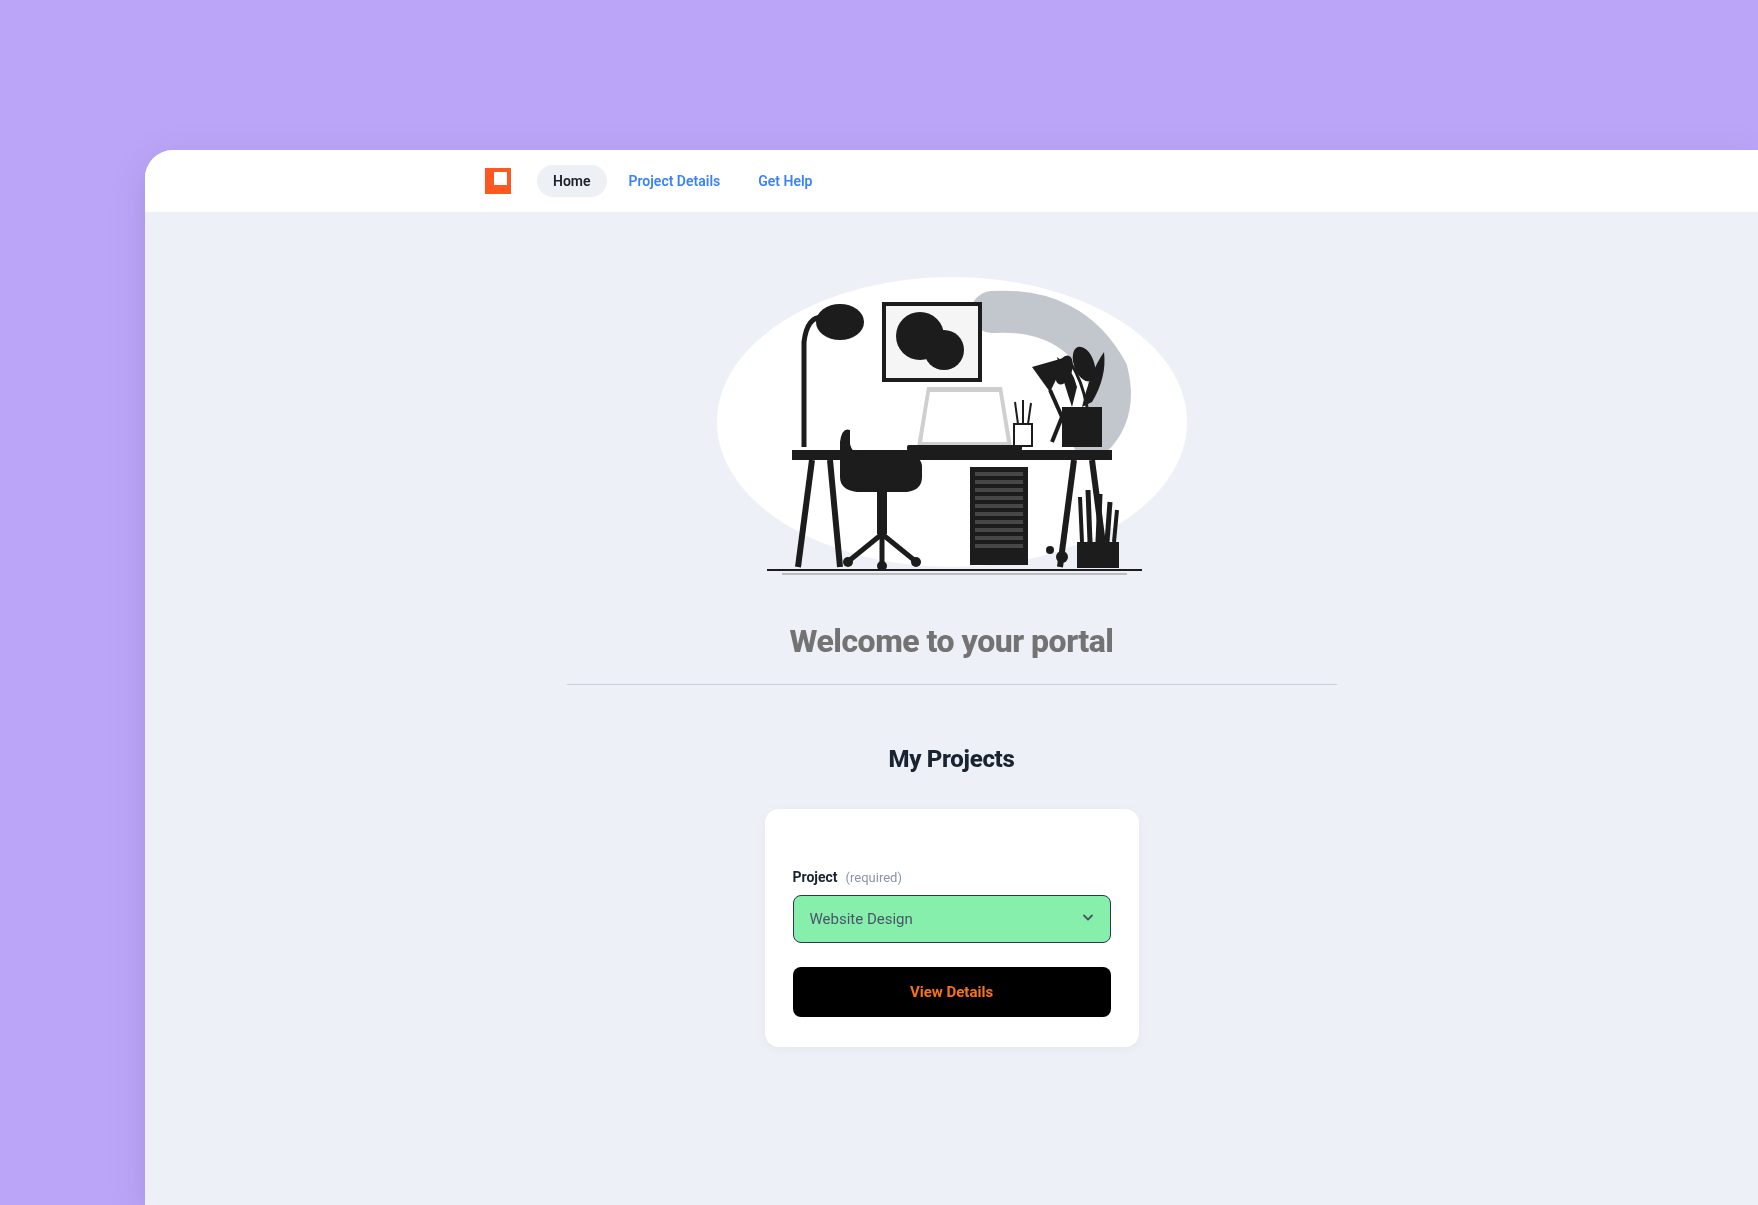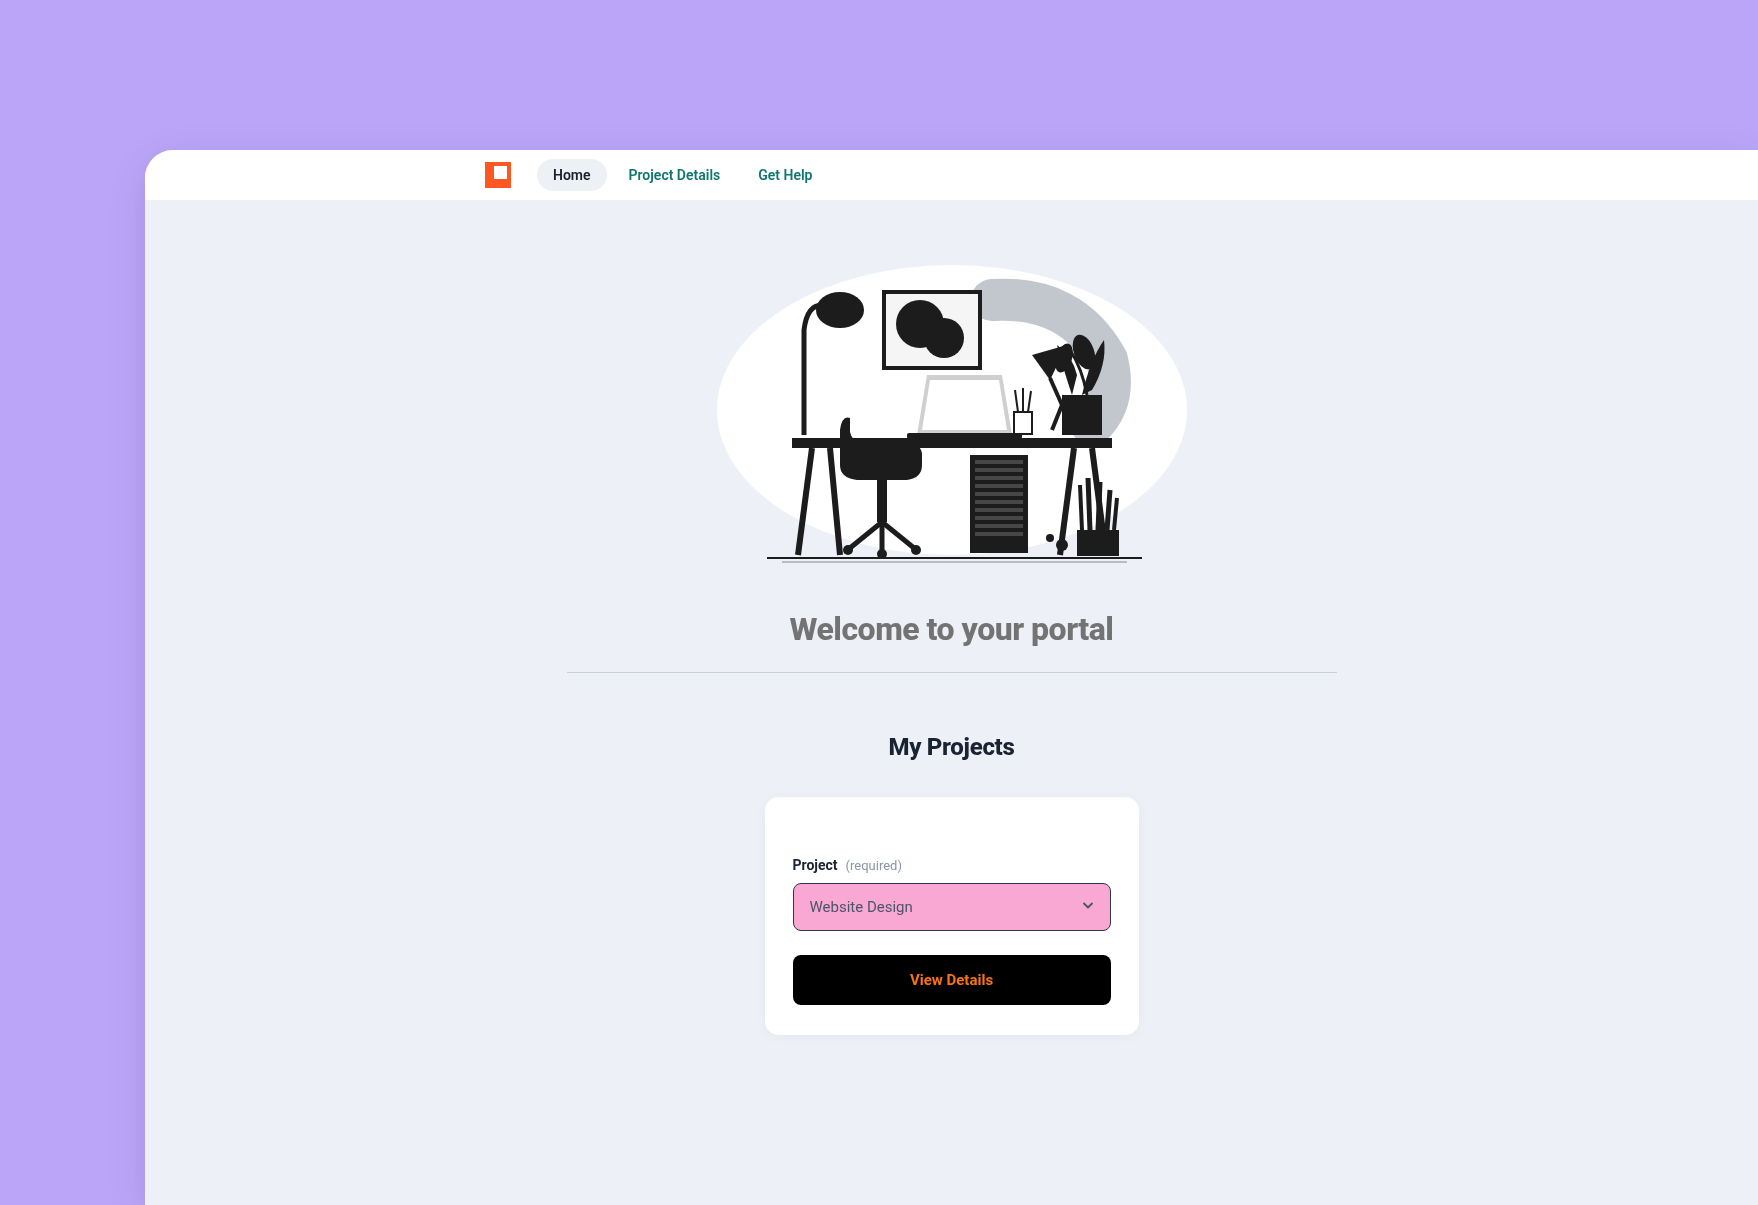--- a/index.html
+++ b/index.html
@@ -22,21 +22,21 @@
       left: 145px;
       right: 0;
       bottom: 0;
       background: #edf0f7;
       border-top-left-radius: 28px;
       overflow: hidden;
       box-shadow: 0 10px 40px rgba(0,0,0,0.1);
     }
 
     .topbar {
-      height: 50px;
+      height: 62px;
       background: #ffffff;
       display: flex;
       align-items: center;
       padding: 0 40px 0 40px;
       gap: 12px;
       padding-left: 340px;
     }
 
     .logo {
       width: 26px;
@@ -65,21 +65,21 @@
       display: flex;
       align-items: center;
       gap: 6px;
     }
 
     .nav-tab {
       padding: 8px 16px;
       border-radius: 18px;
       font-size: 14px;
       font-weight: 600;
-      color: #0f766e;
+      color: #3b82f6;
       cursor: pointer;
     }
 
     .nav-tab.active {
       background: #edf0f4;
       color: #1a202c;
     }
 
     .content-area {
       padding: 60px 0 100px 0;
@@ -166,21 +166,21 @@
       margin-bottom: 24px;
     }
 
     .select-field {
       width: 100%;
       padding: 14px 40px 14px 16px;
       border: 1.5px solid #2d3748;
       border-radius: 8px;
       font-size: 15px;
       color: #4a5568;
-      background: #f9a8d4;
+      background: #86efac;
       appearance: none;
       cursor: pointer;
       font-family: inherit;
     }
 
     .select-chevron {
       position: absolute;
       right: 16px;
       top: 50%;
       transform: translateY(-50%);

